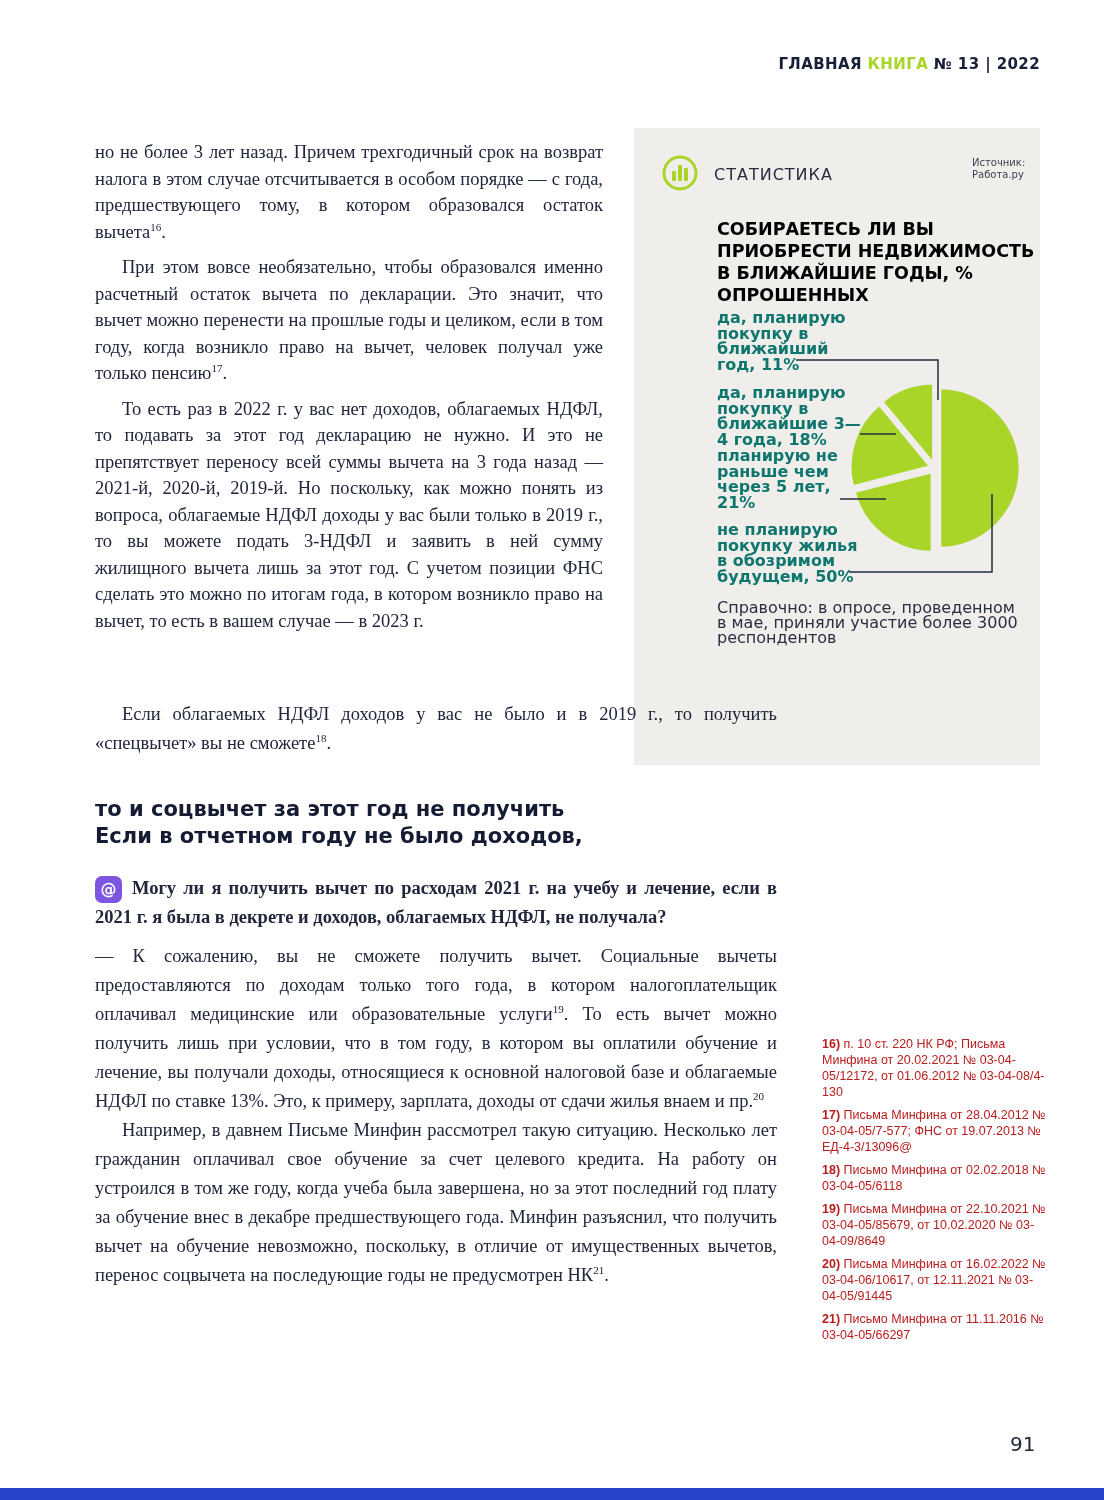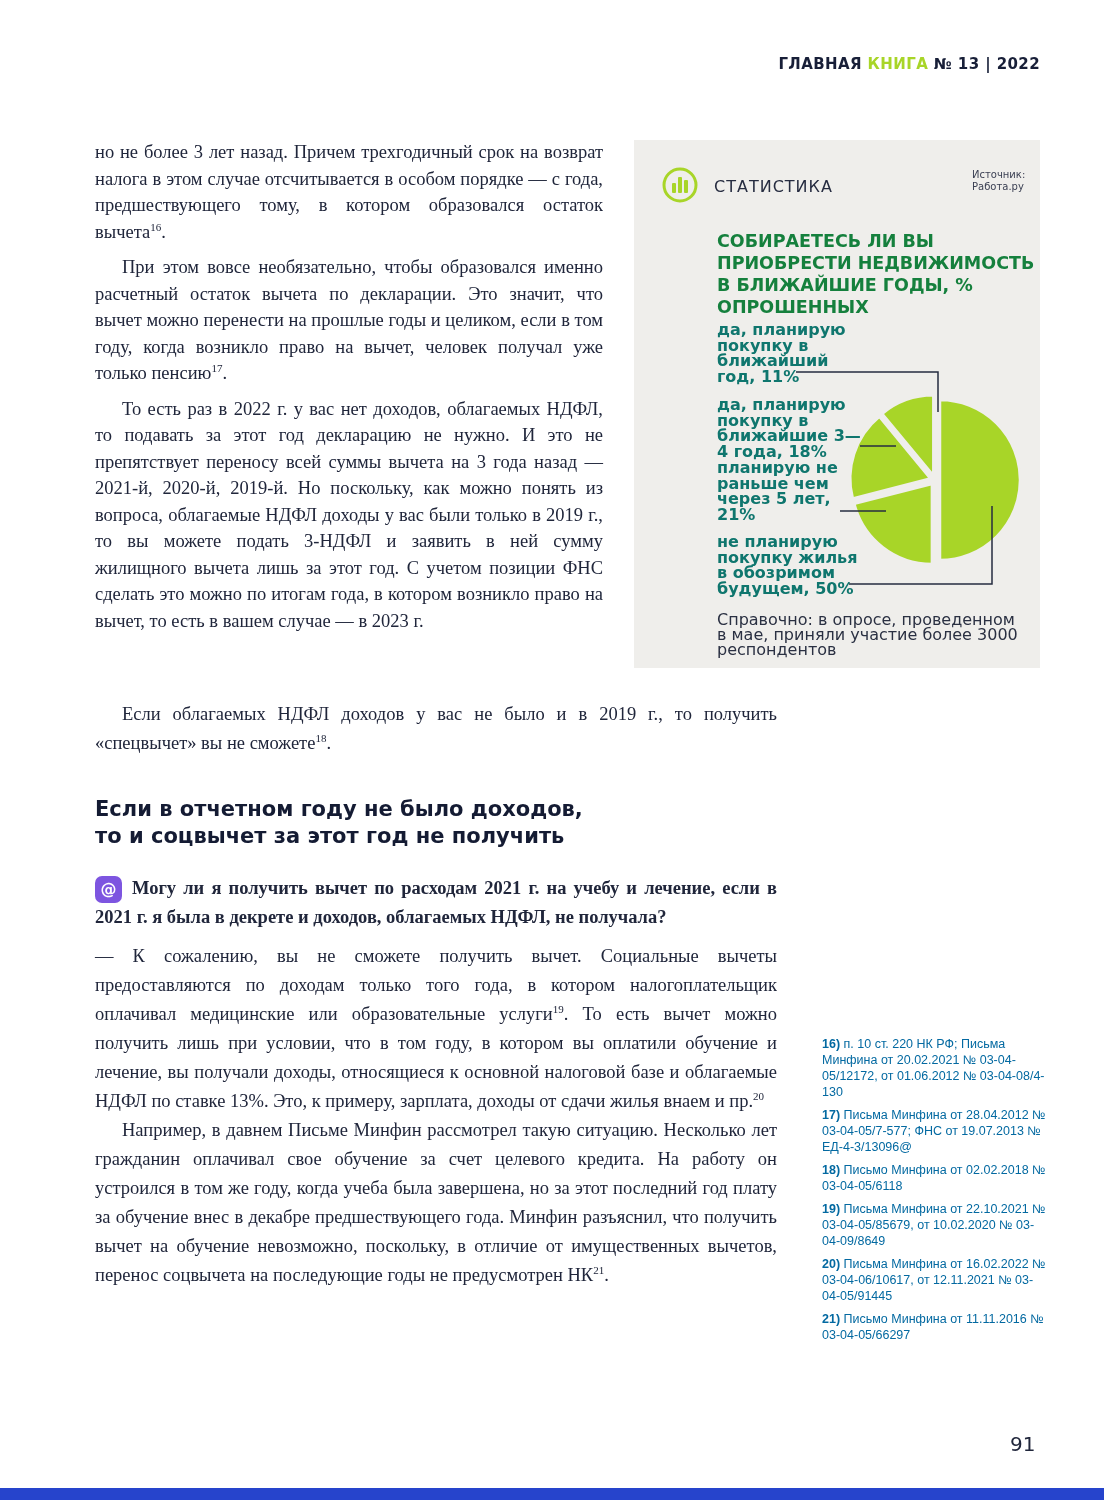--- a/index.html
+++ b/index.html
@@ -38,41 +38,41 @@
   }
   .question{margin-top:24px;font-weight:bold;font-size:18.5px;line-height:29px;text-align:justify;}
   .at-icon{
     float:left;width:27px;height:27px;border-radius:7px;background:var(--purple);
     color:#fff;font-family:"DejaVu Sans", sans-serif;font-weight:bold;font-size:16px;
     line-height:27px;text-align:center;margin:2px 10px 0 0;text-indent:0;
   }
   .answer{margin-top:10px;}
   
   .statbox{
-    position:absolute;left:634px;top:140px;width:406px;height:528px;
+    position:absolute;left:634px;top:128px;width:406px;height:637px;
     background:var(--boxbg);font-family:"DejaVu Sans", sans-serif;color:var(--ink);padding-left:25px;
   }
   .stat-icon{position:absolute;left:27px;top:26px;width:38px;height:38px;}
   .stat-label{position:absolute;left:80px;top:37px;font-size:16px;letter-spacing:1px;color:#262c40;}
   .stat-source{position:absolute;left:338px;top:29px;font-size:10px;line-height:12px;color:#3a3f52;}
   .stat-title{
     position:absolute;left:83px;top:90px;width:332px;font-weight:bold;font-size:17.5px;
-    line-height:22px;color:#15803d;
+    line-height:22px;color:#000000;
   }
   .pie-label{
     position:absolute;left:83px;width:150px;font-weight:bold;font-size:16px;
     line-height:15.5px;color:#0f766e;
   }
   .pl0{top:182px;} .pl1{top:257px;} .pl2{top:320px;} .pl3{top:394px;}
   .stat-note{position:absolute;left:83px;top:472px;width:312px;font-size:16px;line-height:15px;color:#2a3042;}
   .pie-svg{position:absolute;left:0;top:0;width:406px;height:528px;pointer-events:none;}
   
   .footnotes{
     position:absolute;left:822px;top:1036px;width:224px;
-    font-family:"Liberation Sans", sans-serif;font-size:12.5px;line-height:16px;color:#0369a1;
+    font-family:"Liberation Sans", sans-serif;font-size:12.5px;line-height:16px;color:#b91c1c;
   }
   .fn{margin-bottom:7px;}
   .fn b{font-weight:bold;}
   
   .page-number{position:absolute;left:1010px;top:1432px;font-family:"DejaVu Sans", sans-serif;font-size:20px;color:#20263b;text-align:right;}
   .bottom-bar{position:absolute;left:0;top:1488px;width:1104px;height:12px;background:var(--footerblue);}
 </style>
 </head>
 <body>
 
@@ -128,22 +128,22 @@
 
     <div class="stat-note">Справочно: в опросе, проведенном в мае, приняли участие более 3000 респондентов</div>
   </div>
 
   <div class="flow">
     <div id="col2">
         <p class="indent">Если облагаемых НДФЛ доходов у вас не было и в 2019 г., то получить «спецвычет» вы не сможете<sup>18</sup>.</p>
       </div>
 
     <div class="section-heading">
+      <div>то и соцвычет за этот год не получить</div>
       <div>Если в отчетном году не было доходов,</div>
-      <div>то и соцвычет за этот год не получить</div>
     </div>
 
     <p class="question">
       <span class="at-icon">@</span><span>Могу ли я получить вычет по расходам 2021 г. на учебу и лечение, если в 2021 г. я была в декрете и доходов, облагаемых НДФЛ, не получала?</span>
     </p>
 
     <div class="answer" id="answer">
         <p>— К сожалению, вы не сможете получить вычет. Социальные вычеты предоставляются по доходам только того года, в котором налогоплательщик оплачивал медицинские или образовательные услуги<sup>19</sup>. То есть вычет можно получить лишь при условии, что в том году, в котором вы оплатили обучение и лечение, вы получали доходы, относящиеся к основной налоговой базе и облагаемые НДФЛ по ставке 13%. Это, к примеру, зарплата, доходы от сдачи жилья внаем и пр.<sup>20</sup></p>
         <p class="indent">Например, в давнем Письме Минфин рассмотрел такую ситуацию. Несколько лет гражданин оплачивал свое обучение за счет целевого кредита. На работу он устроился в том же году, когда учеба была завершена, но за этот последний год плату за обучение внес в декабре предшествующего года. Минфин разъяснил, что получить вычет на обучение невозможно, поскольку, в отличие от имущественных вычетов, перенос соцвычета на последующие годы не предусмотрен НК<sup>21</sup>.</p>
       </div>

